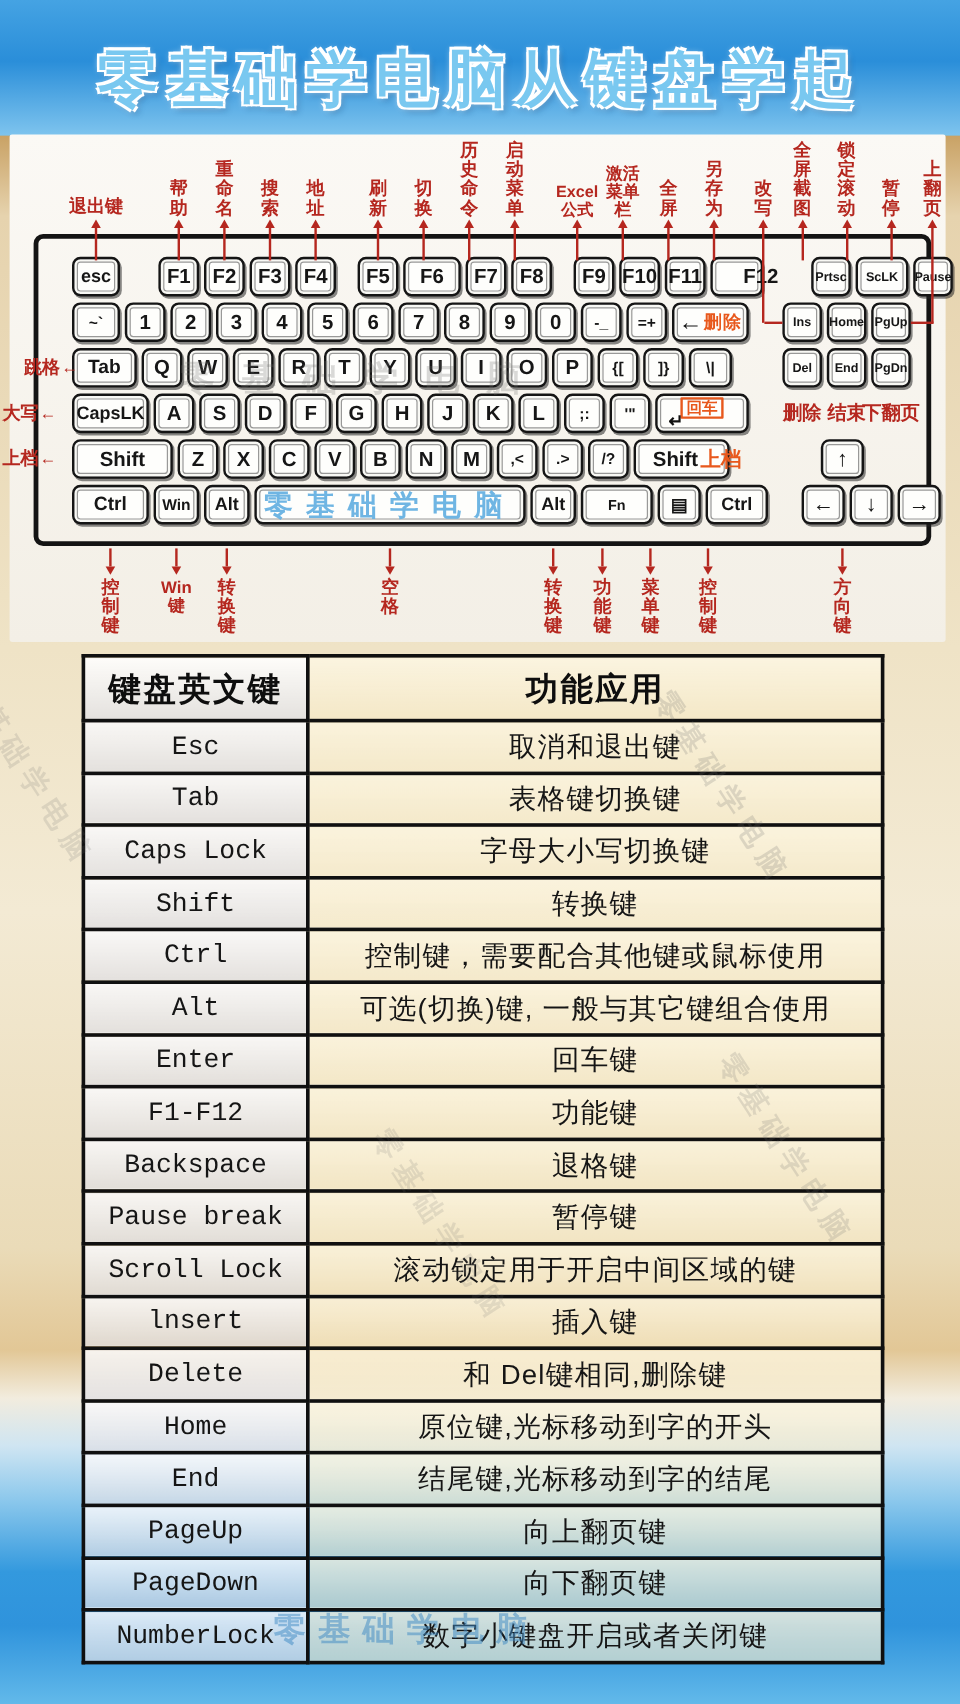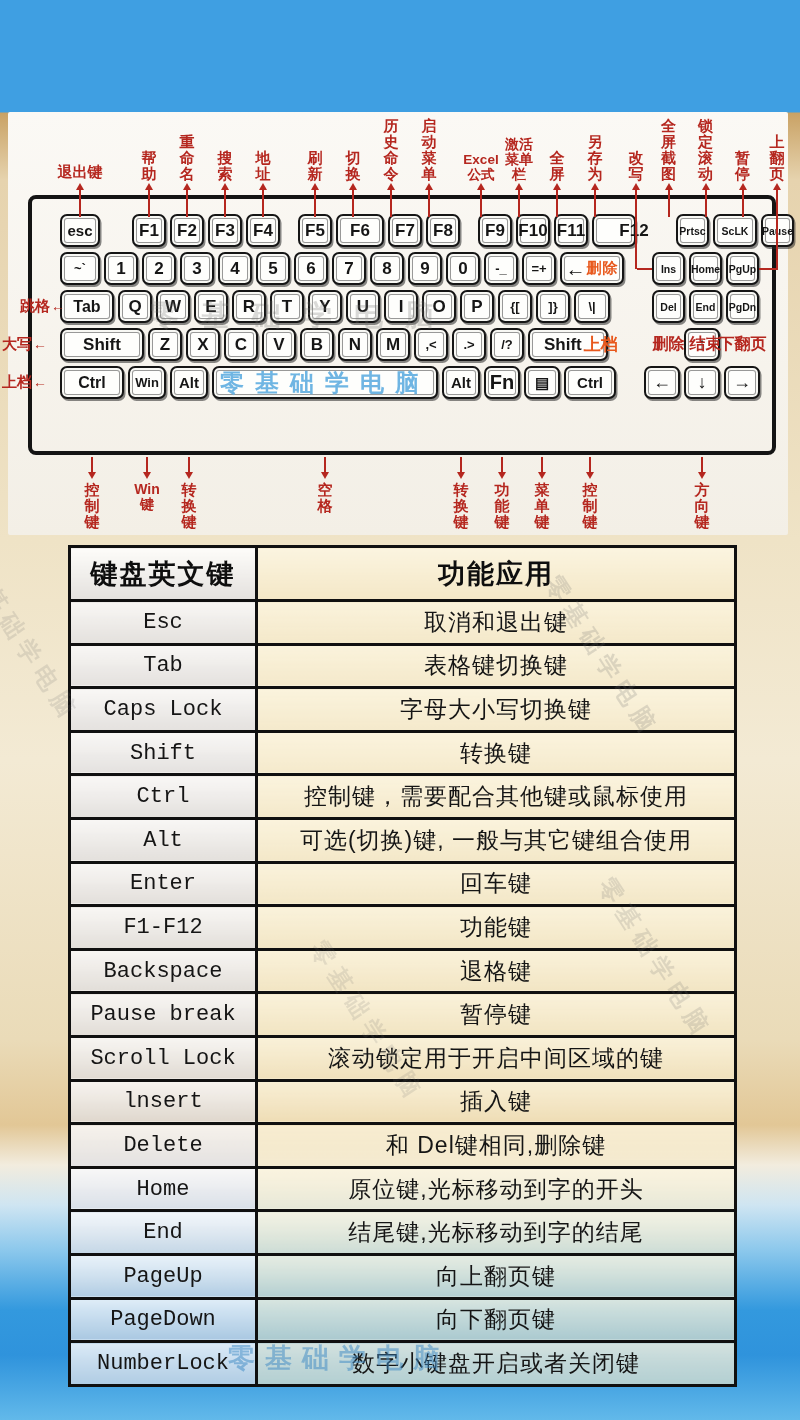--- a/index.html
+++ b/index.html
@@ -78,20 +78,23 @@
   .wm-t3{left:330px;top:935px;font-size:24px;letter-spacing:7px;opacity:.15;
     transform:rotate(57deg);transform-origin:left top;}
   .wm-t4{left:618px;top:872px;font-size:24px;letter-spacing:7px;opacity:.18;
     transform:rotate(57deg);transform-origin:left top;}
   .wm-b{left:228px;top:1340px;font-size:27px;letter-spacing:10px;color:#3d89c4;opacity:.5;}
 </style>
 </head>
 <body>
 
 <div class="page">
+  <div class="sky">
+    <div class="title">零基础学电脑从键盘学起</div>
+  </div>
 
   <div id="kb-panel">
     <div id="kb-frame">
         <div class="kb-row">
           <div class="key" style="width: 40px; margin-left: 0px; font-size: 15px;">esc</div>
           <div class="key" style="width: 34px; margin-left: 32px;">F1</div>
           <div class="key" style="width: 34px; margin-left: 4px;">F2</div>
           <div class="key" style="width: 34px; margin-left: 4px;">F3</div>
           <div class="key" style="width: 34px; margin-left: 4px;">F4</div>
           <div class="key" style="width: 34px; margin-left: 18px;">F5</div>
@@ -141,20 +144,38 @@
           <div class="key" style="width: 34px; margin-left: 4px;">O</div>
           <div class="key" style="width: 34px; margin-left: 4px;">P</div>
           <div class="key" style="width: 34px; margin-left: 4px; font-size: 13px;">{[</div>
           <div class="key" style="width: 34px; margin-left: 4px; font-size: 13px;">]}</div>
           <div class="key" style="width: 36px; margin-left: 4px; font-size: 13px;">\|</div>
           <div class="key sm" style="width: 33px; margin-left: 42px;">Del</div>
           <div class="key sm" style="width: 33px; margin-left: 4px;">End</div>
           <div class="key sm" style="width: 33px; margin-left: 4px;">PgDn</div>
         </div>
         <div class="kb-row">
+          <div class="key" style="width: 64px; margin-left: 0px; font-size: 15px;">CapsLK</div>
+          <div class="key" style="width: 34px; margin-left: 4px;">A</div>
+          <div class="key" style="width: 34px; margin-left: 4px;">S</div>
+          <div class="key" style="width: 34px; margin-left: 4px;">D</div>
+          <div class="key" style="width: 34px; margin-left: 4px;">F</div>
+          <div class="key" style="width: 34px; margin-left: 4px;">G</div>
+          <div class="key" style="width: 34px; margin-left: 4px;">H</div>
+          <div class="key" style="width: 34px; margin-left: 4px;">J</div>
+          <div class="key" style="width: 34px; margin-left: 4px;">K</div>
+          <div class="key" style="width: 34px; margin-left: 4px;">L</div>
+          <div class="key" style="width: 34px; margin-left: 4px; font-size: 13px;">;:</div>
+          <div class="key" style="width: 34px; margin-left: 4px; font-size: 13px;">'"</div>
+          <div class="key enter" style="width: 78px; margin-left: 4px;">
+            <span class="en-t">回车</span>
+            <span class="en-a">↵</span>
+          </div>
+        </div>
+        <div class="kb-row">
           <div class="key" style="width: 84px; margin-left: 0px; font-size: 17px;">Shift</div>
           <div class="key" style="width: 34px; margin-left: 4px;">Z</div>
           <div class="key" style="width: 34px; margin-left: 4px;">X</div>
           <div class="key" style="width: 34px; margin-left: 4px;">C</div>
           <div class="key" style="width: 34px; margin-left: 4px;">V</div>
           <div class="key" style="width: 34px; margin-left: 4px;">B</div>
           <div class="key" style="width: 34px; margin-left: 4px;">N</div>
           <div class="key" style="width: 34px; margin-left: 4px;">M</div>
           <div class="key" style="width: 34px; margin-left: 4px; font-size: 13px;">,&lt;</div>
           <div class="key" style="width: 34px; margin-left: 4px; font-size: 13px;">.&gt;</div>
@@ -166,21 +187,21 @@
           <div class="key" style="width: 36px; margin-left: 76px; font-size: 18px;">↑</div>
         </div>
         <div class="kb-row">
           <div class="key" style="width: 64px; margin-left: 0px; font-size: 16px;">Ctrl</div>
           <div class="key" style="width: 38px; margin-left: 4px; font-size: 13px;">Win</div>
           <div class="key" style="width: 38px; margin-left: 4px; font-size: 15px;">Alt</div>
           <div class="key space" style="width: 226px; margin-left: 4px;">
             <span class="space-wm">零基础学电脑</span>
           </div>
           <div class="key" style="width: 38px; margin-left: 4px; font-size: 15px;">Alt</div>
-          <div class="key" style="width: 36px; margin-left: 4px; font-size: 20px;">Fn</div>
+          <div class="key" style="width: 60px; margin-left: 4px; font-size: 12px;">Fn</div>
           <div class="key" style="width: 36px; margin-left: 4px; font-size: 15px;">▤</div>
           <div class="key" style="width: 52px; margin-left: 4px; font-size: 15px;">Ctrl</div>
           <div class="key" style="width: 36px; margin-left: 28px; font-size: 18px;">←</div>
           <div class="key" style="width: 36px; margin-left: 4px; font-size: 18px;">↓</div>
           <div class="key" style="width: 36px; margin-left: 4px; font-size: 18px;">→</div>
         </div>
       </div>
     <div id="kb-ov">
         <div class="hlab" style="left: 49.5px; bottom: 353px;">退出键</div>
         <div class="vlab" style="left: 133px; bottom: 353px;">帮助</div>

